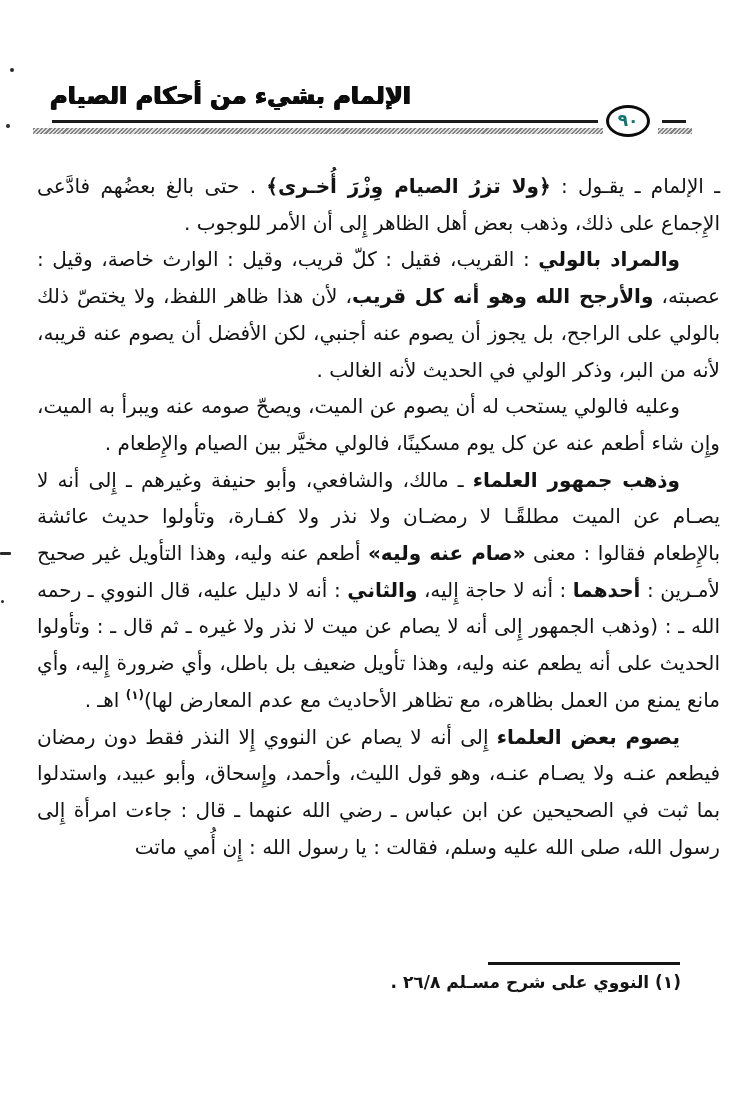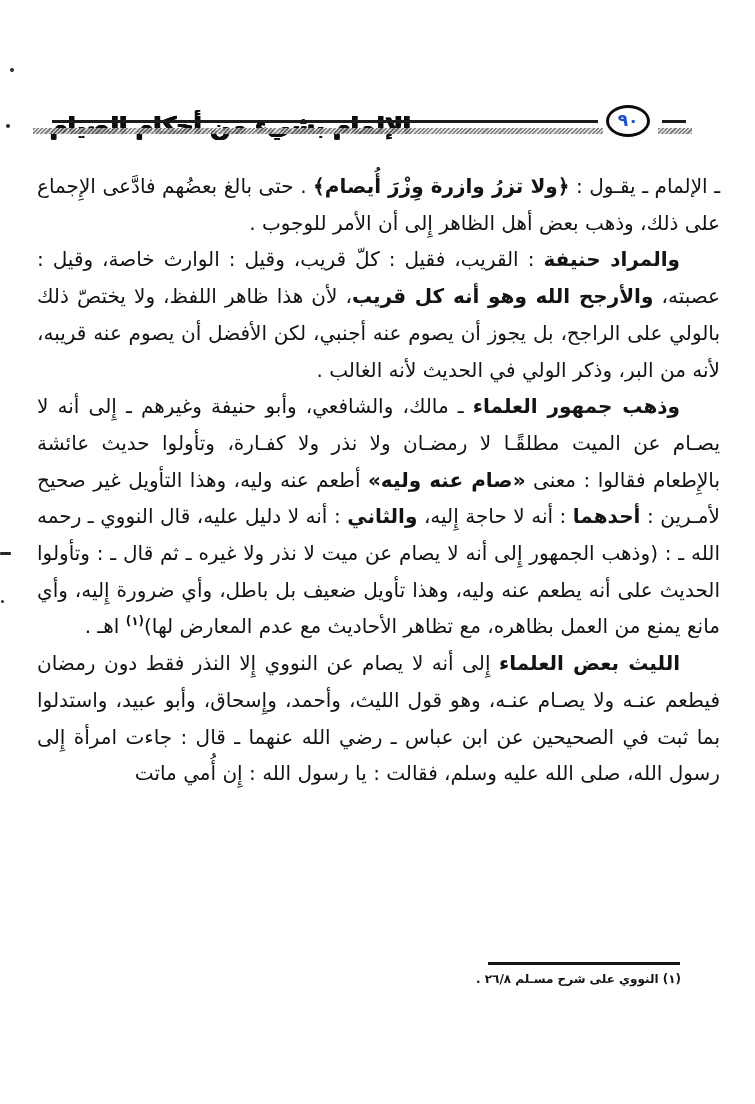--- a/index.html
+++ b/index.html
@@ -15,21 +15,20 @@
   .header-title{
     position:absolute;
     left:50px;top:82px;
     direction:rtl;
     font-size:24px;
     font-weight:bold;
     white-space:nowrap;
     color:#0d0d0d;
     text-shadow:0.7px 0 currentColor, -0.7px 0 currentColor, 0 0.4px currentColor;
     letter-spacing:0;
-    margin-top:30px;
   }
   .rule-solid{
     position:absolute;
     left:52px;top:120px;
     width:546px;height:3px;
     background:#1b1b1b;
   }
   .rule-solid-right{
     position:absolute;
     left:662px;top:120px;
@@ -48,21 +47,21 @@
     position:absolute;
     left:606px;top:105px;
     width:44px;height:32px;
     border:3.5px solid #0c0c0c;
     border-radius:50%;
     background:#ffffff;
     display:flex;align-items:center;justify-content:center;
     box-sizing:border-box;
   }
   .page-number-badge .num{
-    font-size:17px;font-weight:bold;color:#1d4ed8;line-height:1;
+    font-size:17px;font-weight:bold;color:#0f766e;line-height:1;
     transform:translateY(-1px);
   }
   
   .body-text{
     position:absolute;
     left:37px;right:35px;top:168px;
     direction:rtl;
     text-align:justify;
     font-size:20px;
     line-height:36.7px;
@@ -81,21 +80,21 @@
   .footnote-divider{
     position:absolute;
     left:488px;top:962px;
     width:192px;height:3px;
     background:#161616;
   }
   .footnote{
     position:absolute;
     right:74px;top:972px;
     direction:rtl;
-    font-size:12px;
+    font-size:17px;
     font-weight:bold;
     white-space:nowrap;
     color:#141414;
   }
   
   .speck{position:absolute;background:#2a2a2a;border-radius:50%;}
   .speck.s1{left:10px;top:68px;width:4px;height:4px;}
   .speck.s2{left:6px;top:124px;width:4px;height:4px;}
   .speck.s3{left:0px;top:552px;width:11px;height:3px;border-radius:1px;}
   .speck.s4{left:1px;top:600px;width:3px;height:3px;}
@@ -109,30 +108,33 @@
   <div class="rule-solid"></div>
   <div class="rule-solid-right"></div>
   <div class="rule-hatch left"></div>
   <div class="rule-hatch right"></div>
   <div class="page-number-badge">
     <span class="num">٩٠</span>
   </div>
 
   <div class="body-text">
     <p>
-      <span>ـ الإلمام ـ يقـول : </span><span class="b">﴿ولا تزرُ وازرة وِزْرَ أُيصام﴾</span><span> . حتى بالغ بعضُهم فادَّعى الإِجماع على ذلك، وذهب بعض أهل الظاهر إِلى أن الأمر للوجوب .</span>
+      <span>ـ الإلمام ـ يقـول : </span><span class="b">﴿ولا تزرُ الصيام وِزْرَ أُخـرى﴾</span><span> . حتى بالغ بعضُهم فادَّعى الإِجماع على ذلك، وذهب بعض أهل الظاهر إِلى أن الأمر للوجوب .</span>
     </p>
     <p class="indent">
-      <span class="b">والمراد حنيفة</span><span> : القريب، فقيل : كلّ قريب، وقيل : الوارث خاصة، وقيل : عصبته، </span><span class="b">والأرجح الله وهو أنه كل قريب</span><span>، لأن هذا ظاهر اللفظ، ولا يختصّ ذلك بالولي على الراجح، بل يجوز أن يصوم عنه أجنبي، لكن الأفضل أن يصوم عنه قريبه، لأنه من البر، وذكر الولي في الحديث لأنه الغالب .</span>
+      <span class="b">والمراد بالولي</span><span> : القريب، فقيل : كلّ قريب، وقيل : الوارث خاصة، وقيل : عصبته، </span><span class="b">والأرجح الله وهو أنه كل قريب</span><span>، لأن هذا ظاهر اللفظ، ولا يختصّ ذلك بالولي على الراجح، بل يجوز أن يصوم عنه أجنبي، لكن الأفضل أن يصوم عنه قريبه، لأنه من البر، وذكر الولي في الحديث لأنه الغالب .</span>
+    </p>
+    <p class="indent">
+      <span>وعليه فالولي يستحب له أن يصوم عن الميت، ويصحّ صومه عنه ويبرأ به الميت، وإِن شاء أطعم عنه عن كل يوم مسكينًا، فالولي مخيَّر بين الصيام والإِطعام .</span>
     </p>
     <p class="indent">
       <span class="b">وذهب جمهور العلماء</span><span> ـ مالك، والشافعي، وأبو حنيفة وغيرهم ـ إِلى أنه لا يصـام عن الميت مطلقًـا لا رمضـان ولا نذر ولا كفـارة، وتأولوا حديث عائشة بالإِطعام فقالوا : معنى </span><span class="b">«صام عنه وليه»</span><span> أطعم عنه وليه، وهذا التأويل غير صحيح لأمـرين : </span><span class="b">أحدهما</span><span> : أنه لا حاجة إِليه، </span><span class="b">والثاني</span><span> : أنه لا دليل عليه، قال النووي ـ رحمه الله ـ : (وذهب الجمهور إِلى أنه لا يصام عن ميت لا نذر ولا غيره ـ ثم قال ـ : وتأولوا الحديث على أنه يطعم عنه وليه، وهذا تأويل ضعيف بل باطل، وأي ضرورة إِليه، وأي مانع يمنع من العمل بظاهره، مع تظاهر الأحاديث مع عدم المعارض لها)</span><span class="fn-ref">(١)</span><span> اهـ .</span>
     </p>
     <p class="indent">
-      <span class="b">الليث بعض العلماء</span><span> إِلى أنه لا يصام عن النووي إِلا النذر فقط دون رمضان فيطعم عنـه ولا يصـام عنـه، وهو قول الليث، وأحمد، وإِسحاق، وأبو عبيد، واستدلوا بما ثبت في الصحيحين عن ابن عباس ـ رضي الله عنهما ـ قال : جاءت امرأة إِلى رسول الله، صلى الله عليه وسلم، فقالت : يا رسول الله : إِن أُمي ماتت</span>
+      <span class="b">يصوم بعض العلماء</span><span> إِلى أنه لا يصام عن النووي إِلا النذر فقط دون رمضان فيطعم عنـه ولا يصـام عنـه، وهو قول الليث، وأحمد، وإِسحاق، وأبو عبيد، واستدلوا بما ثبت في الصحيحين عن ابن عباس ـ رضي الله عنهما ـ قال : جاءت امرأة إِلى رسول الله، صلى الله عليه وسلم، فقالت : يا رسول الله : إِن أُمي ماتت</span>
     </p>
   </div>
 
   <div class="footnote-divider"></div>
   <div class="footnote">(١) النووي على شرح مسـلم ٢٦/٨ .</div>
 
   <div class="speck s1"></div>
   <div class="speck s2"></div>
   <div class="speck s3"></div>
   <div class="speck s4"></div>

